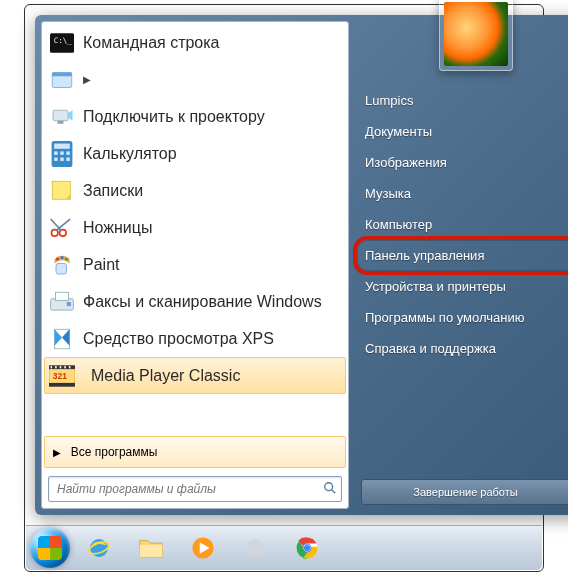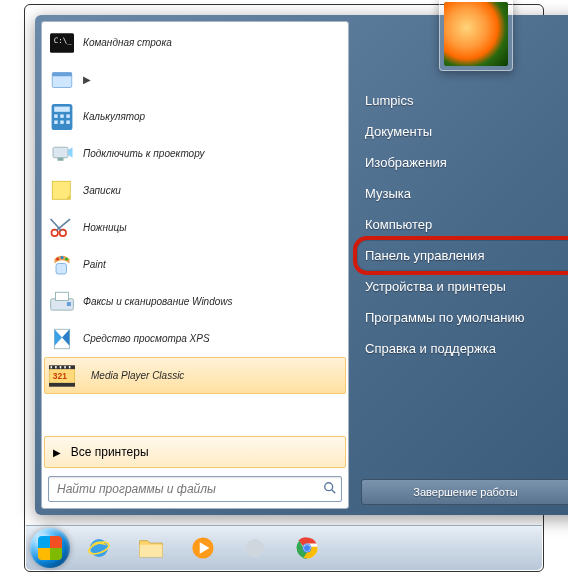--- a/index.html
+++ b/index.html
@@ -73,24 +73,23 @@
     height: 26px;
     margin-right: 8px;
     display: inline-flex;
     align-items: center;
     justify-content: center;
     flex-shrink: 0;
   }
   .program-label {
     flex: 1;
     color: #2a2a2a;
-    font-size: 10px;
+    font-size: 16px;
     white-space: nowrap;
     overflow: hidden;
-    font-style: italic;
   }
   .submenu-arrow {
     color: #444;
     font-size: 10px;
     margin-right: 6px;
   }
   .all-programs {
     display: flex;
     align-items: center;
     height: 30px;
@@ -274,47 +273,47 @@
             <span class="program-label">Командная строка</span>
           </div>
           <div class="program-item">
             <span class="program-icon">
               <svg width="24" height="24" viewBox="0 0 32 32">
                 <rect x="3" y="6" width="26" height="20" rx="2" fill="#cfe6ff" stroke="#6aa0d8"></rect>
                 <rect x="3" y="6" width="26" height="5" fill="#6aa0d8"></rect>
               </svg>
             </span>
             <span class="submenu-arrow">▶</span>
+          </div>
+          <div class="program-item">
+            <span class="program-icon">
+              <svg width="24" height="20" viewBox="0 0 32 26">
+                <rect x="4" y="4" width="20" height="14" rx="2" fill="#dce6f0" stroke="#8aa"></rect>
+                <rect x="10" y="18" width="8" height="4" fill="#8aa"></rect>
+                <polygon points="24,8 30,4 30,18 24,14" fill="#8ad4ff"></polygon>
+              </svg>
+            </span>
+            <span class="program-label">Подключить к проектору</span>
           </div>
           <div class="program-item">
             <span class="program-icon">
               <svg width="22" height="26" viewBox="0 0 24 30">
                 <rect width="24" height="30" rx="3" fill="#3a8ac8"></rect>
                 <rect x="3" y="3" width="18" height="6" fill="#cfe8ff"></rect>
                 <g fill="#cfe8ff">
                   <rect x="3" y="12" width="4" height="4"></rect>
                   <rect x="10" y="12" width="4" height="4"></rect>
                   <rect x="17" y="12" width="4" height="4"></rect>
                   <rect x="3" y="19" width="4" height="4"></rect>
                   <rect x="10" y="19" width="4" height="4"></rect>
                   <rect x="17" y="19" width="4" height="4"></rect>
                 </g>
               </svg>
             </span>
             <span class="program-label">Калькулятор</span>
-          </div>
-          <div class="program-item">
-            <span class="program-icon">
-              <svg width="24" height="20" viewBox="0 0 32 26">
-                <rect x="4" y="4" width="20" height="14" rx="2" fill="#dce6f0" stroke="#8aa"></rect>
-                <rect x="10" y="18" width="8" height="4" fill="#8aa"></rect>
-                <polygon points="24,8 30,4 30,18 24,14" fill="#8ad4ff"></polygon>
-              </svg>
-            </span>
-            <span class="program-label">Подключить к проектору</span>
           </div>
           <div class="program-item">
             <span class="program-icon">
               <svg width="24" height="24" viewBox="0 0 32 32">
                 <rect x="3" y="3" width="24" height="24" fill="#ffe97a" stroke="#d8b82a"></rect>
                 <polygon points="27,21 27,27 21,27" fill="#e8c94a"></polygon>
               </svg>
             </span>
             <span class="program-label">Записки</span>
           </div>
@@ -378,21 +377,21 @@
                 </g>
                 <text x="5" y="18" font-size="11" font-weight="bold" fill="#c83a00">321</text>
               </svg>
             </span>
             <span class="program-label">Media Player Classic</span>
           </div>
         </div>
 
       <div class="all-programs">
         <span class="tri">▶</span>
-        <span>Все принтеры</span>
+        <span>Все программы</span>
       </div>
 
       <div class="search-box">
         <input class="search-input" type="text" placeholder="Найти программы и файлы" style="">
         <span class="search-icon">
           <svg width="14" height="14" viewBox="0 0 16 16">
               <circle cx="6.5" cy="6.5" r="4.5" fill="none" stroke="#5a7aa0" stroke-width="1.6"></circle>
               <line x1="10" y1="10" x2="14" y2="14" stroke="#5a7aa0" stroke-width="1.6"></line>
             </svg>
         </span>

